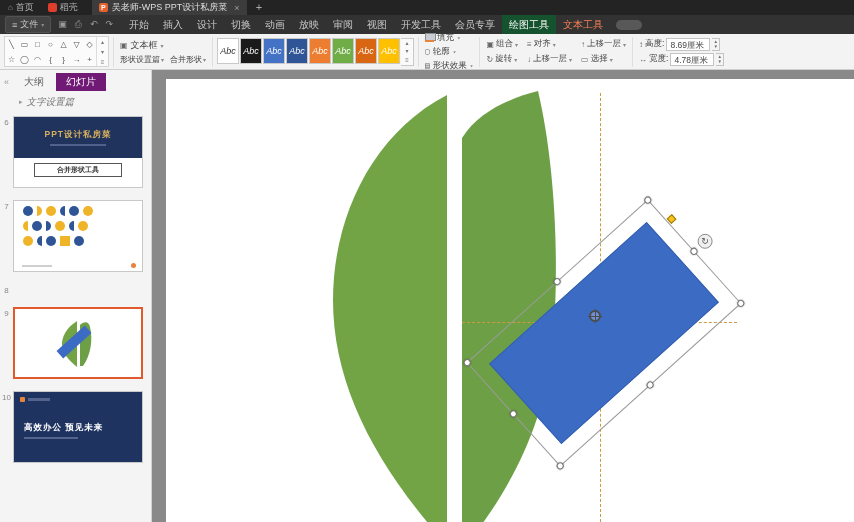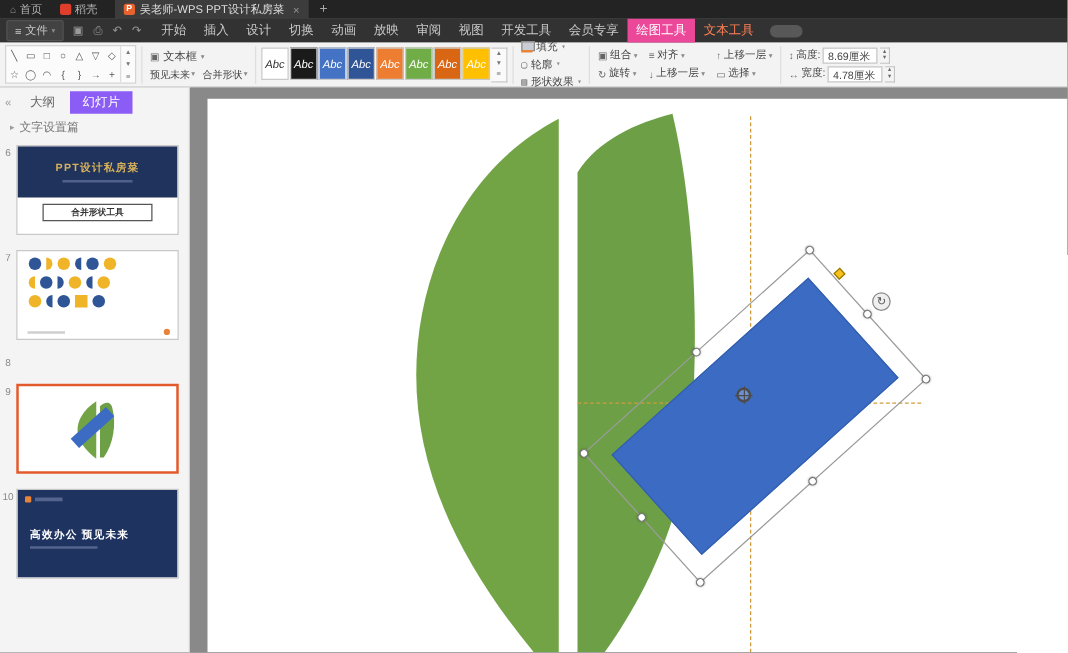--- a/index.html
+++ b/index.html
@@ -17,21 +17,21 @@
   .doc-ic{width:9px;height:9px;background:#e8622d;color:#fff;font-size:7px;line-height:9px;text-align:center;border-radius:2px;font-weight:bold;flex:none;}
   .doc-title{white-space:nowrap;overflow:hidden;text-overflow:ellipsis;}
   .tab-close{margin-left:3px;color:#999;}
   .new-tab{margin-left:9px;color:#aaa;font-size:11px;line-height:11px;}
 
   
   .menubar{height:19px;background:#323232;display:flex;align-items:center;font-size:10px;color:#c8c8c8;padding-left:5px;}
   .file-btn{display:flex;align-items:center;gap:3px;background:#424242;border:1px solid #525252;border-radius:2px;padding:1px 6px;margin-right:7px;font-size:9px;}
   .mb-icons{display:flex;gap:8px;color:#9a9a9a;font-size:9px;margin-right:9px;}
   .mb-item{padding:0 7px;height:19px;line-height:19px;cursor:default;}
-  .mb-item.active{background:#ec4899;color:#fff;}
+  .mb-item.active{background:#14532d;color:#fff;}
   .mb-item.accent{color:#ff8057;}
   .mb-pill{width:26px;height:10px;background:#585858;border-radius:5px;margin-left:6px;}
   .caret{font-size:6px;color:#8a8a8a;}
 
   
   .toolbar{height:36px;background:#f3f3f3;border-bottom:1px solid #cfcfcf;display:flex;align-items:center;padding:0 4px;font-size:9px;color:#444;}
   .vdiv{width:1px;height:30px;background:#dedede;margin:0 4px;flex:none;}
   .sgal{display:flex;border:1px solid #d4d4d4;background:#fbfbfb;height:31px;flex:none;}
   .sg-grid{display:grid;grid-template-columns:repeat(7,13px);grid-auto-rows:15px;}
   .sg-cell{font-size:8px;line-height:15px;text-align:center;color:#555;}
@@ -59,22 +59,22 @@
   .val-box{border:1px solid #c4c4c4;background:#fff;padding:0 3px;height:13px;line-height:12px;font-size:8.5px;min-width:44px;}
   .stepper{display:flex;flex-direction:column;border:1px solid #c4c4c4;border-left:none;height:13px;}
   .stepper span{font-size:5px;line-height:5.5px;padding:0 2px;color:#666;background:#f4f4f4;}
 
   
   .main{display:flex;height:452px;}
   .sidebar{width:152px;background:#f4f4f4;border-right:1px solid #d2d2d2;display:flex;flex-direction:column;overflow:hidden;flex:none;}
   .sb-tabs{display:flex;align-items:center;height:24px;font-size:10px;color:#666;gap:2px;padding:0 4px;flex:none;}
   .sb-collapse{color:#999;margin-right:3px;font-size:9px;}
   .sb-tab{padding:2px 10px;}
-  .sb-tab.active{background:#8b5cf6;color:#fff;}
-  .sb-section{display:flex;align-items:center;gap:4px;font-size:9.5px;color:#777;height:16px;padding-left:8px;flex:none;}
+  .sb-tab.active{background:#701a75;color:#fff;}
+  .sb-section{display:flex;align-items:center;gap:4px;font-size:9.5px;color:#777;height:16px;padding-left:19px;flex:none;font-style:italic;}
   .tri{font-size:7px;color:#999;}
   .slides{flex:1;padding-top:6px;overflow:hidden;}
   .thumb-row{display:flex;margin-bottom:12px;}
   .tnum{width:13px;font-size:8px;color:#888;text-align:center;padding-top:2px;flex:none;}
   .thumb{width:130px;height:72px;background:#fff;border:1px solid #c8c8c8;position:relative;overflow:hidden;flex:none;}
   .thumb.selected{border:2px solid #e25a2b;}
 
   
   .t6-top{height:58%;background:#1f335c;display:flex;flex-direction:column;align-items:center;justify-content:center;gap:3px;}
   .t6-title{color:#d6b05c;font-size:8.5px;font-weight:bold;letter-spacing:1px;}
@@ -210,21 +210,21 @@
     <div class="vdiv"></div>
 
     <div class="grp">
       <span class="trow">
         <span class="ic">▣</span>
         <span>文本框</span>
         <span class="caret">▾</span>
       </span>
       <span class="trow" style="gap:6px;">
         <span class="mini">
-          <span>预见未来</span>
+          <span>形状设置篇</span>
             <span class="caret">▾</span>
         </span>
         <span class="mini">
           <span>合并形状</span>
             <span class="caret">▾</span>
         </span>
       </span>
     </div>
     <div class="vdiv"></div>
 

